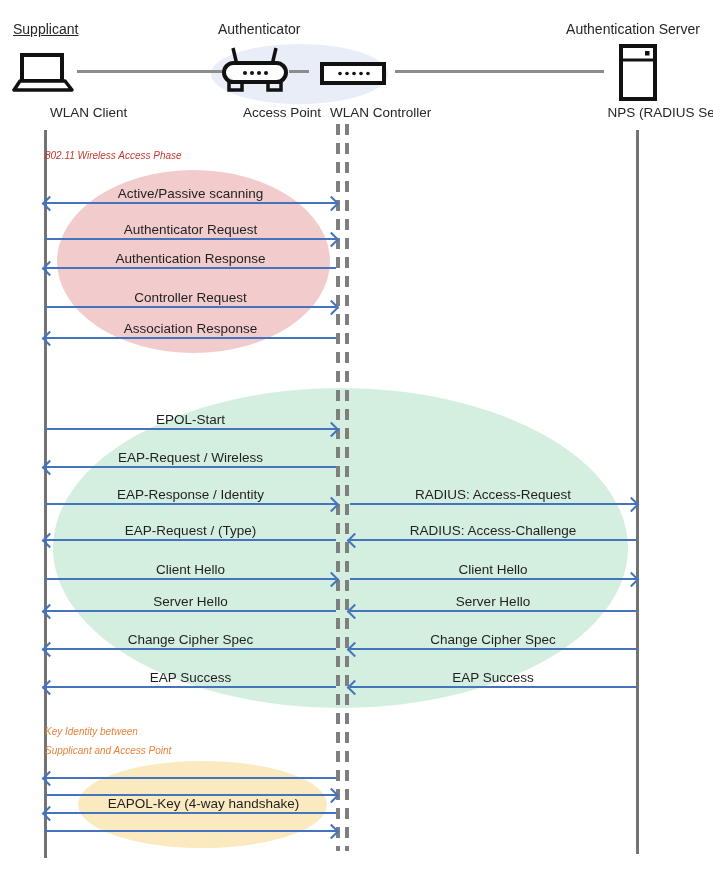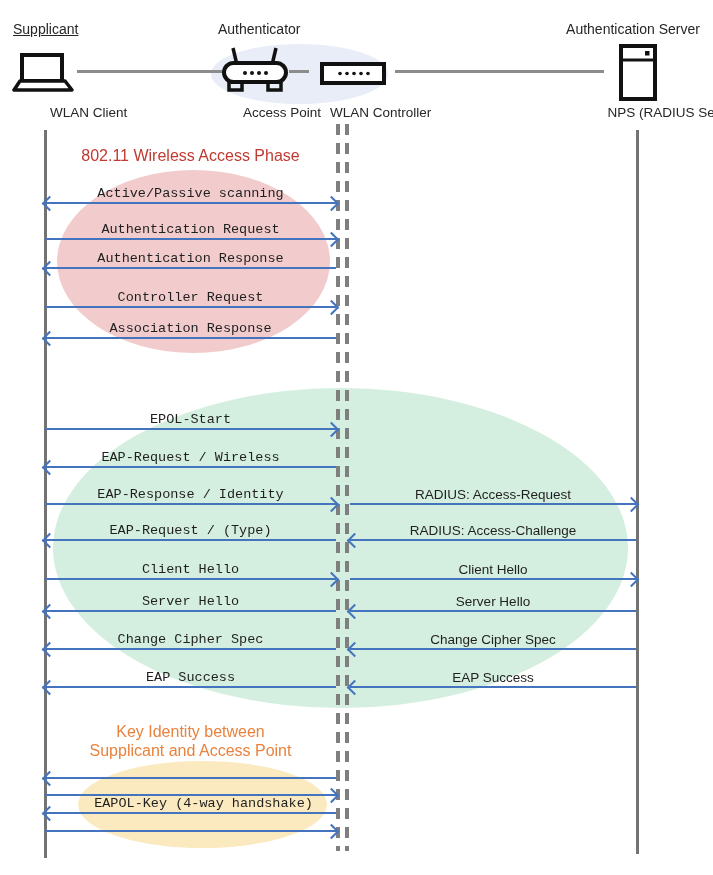--- a/index.html
+++ b/index.html
@@ -37,29 +37,29 @@
   .dev-wlc{left:292px;width:140px;}
   .dev-nps{left:557px;width:160px;text-align:center;}
 
   .icon{position:absolute;}
   .ic-laptop{left:12px;top:53px;}
   .ic-ap{left:218px;top:46px;}
   .ic-wlc{left:320px;top:62px;}
   .ic-server{left:619px;top:44px;}
 
   
-  .phase-title{position:absolute;left:45px;width:291px;text-align:center;
-               font-size:16px;line-height:19px;white-space:pre-line;}
+  .phase-title{position:absolute;left:45px;width:291px;text-align:left;
+               font-size:10px;line-height:19px;white-space:pre-line;font-style:italic;}
   .pt-1{top:146px;color:#c03a32;}
   .pt-2{top:375px;color:#3fae5b;}
   .pt-3{top:722px;color:#e8823e;}
 
   
   .msg{position:absolute;height:2px;background:#4574be;}
-  .span-l{left:45px;width:291px;font-family:Liberation Mono, monospace;}
+  .span-l{left:45px;width:291px;}
   .span-r{left:350px;width:286px;}
   .msg .lbl{position:absolute;left:0;right:0;bottom:3px;text-align:center;
             font-size:13.5px;color:#1f1f1f;white-space:nowrap;}
   .dir-r::after{content:"";position:absolute;right:-1px;top:-4px;width:9px;height:9px;
                 border-top:2.5px solid #4574be;border-right:2.5px solid #4574be;
                 transform:rotate(45deg);}
   .dir-l::before{content:"";position:absolute;left:-1px;top:-4px;width:9px;height:9px;
                  border-top:2.5px solid #4574be;border-left:2.5px solid #4574be;
                  transform:rotate(-45deg);}
   .shift-lbl .lbl{left:13px;right:-13px;}
@@ -130,21 +130,21 @@
   <div class="device dev-nps">NPS (RADIUS Server)</div>
 
   <div class="phase-title pt-1">802.11 Wireless Access Phase</div>
   <div class="phase-title pt-3">Key Identity between
 Supplicant and Access Point</div>
 
   <div class="msg span-l dir-l dir-r" style="top:202px">
     <div class="lbl">Active/Passive scanning</div>
     </div>
   <div class="msg span-l dir-r" style="top:238px">
-    <div class="lbl">Authentication Request</div>
+    <div class="lbl">Authenticator Request</div>
     </div>
   <div class="msg span-l dir-l" style="top:267px">
     <div class="lbl">Authentication Response</div>
     </div>
   <div class="msg span-l dir-r" style="top:306px">
     <div class="lbl">Controller Request</div>
     </div>
   <div class="msg span-l dir-l" style="top:337px">
     <div class="lbl">Association Response</div>
     </div>

